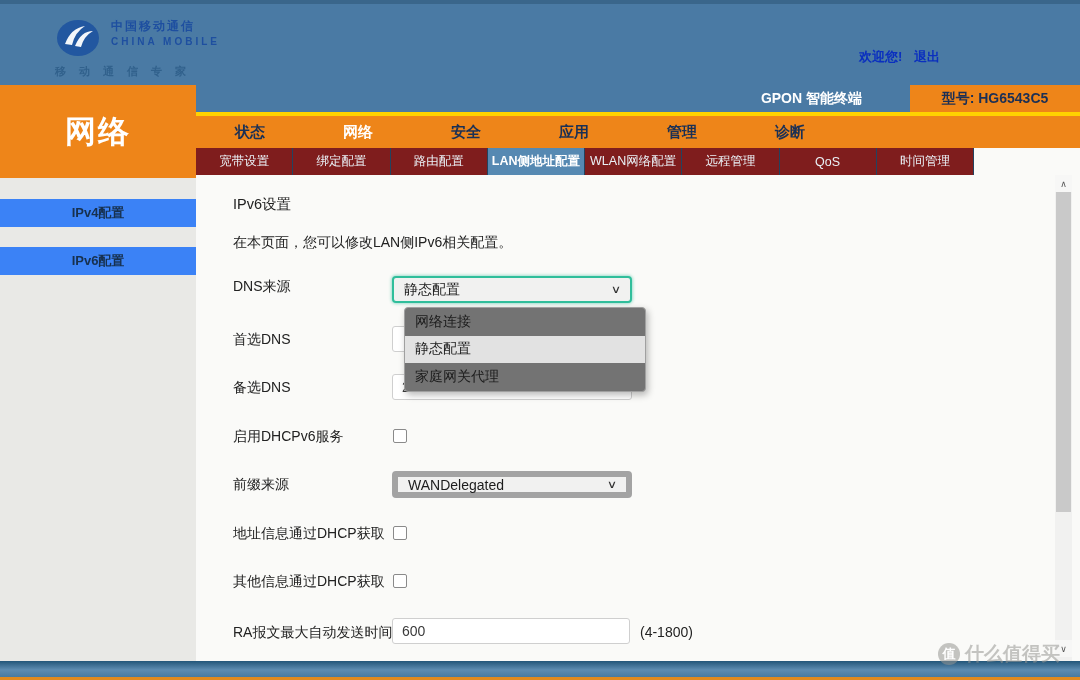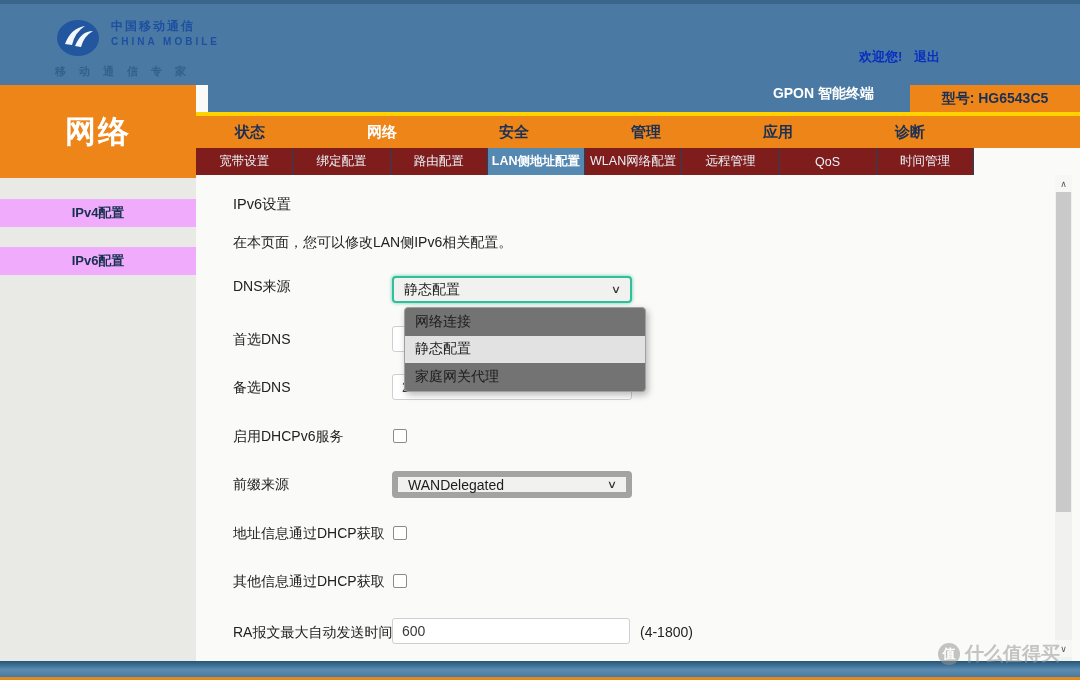--- a/index.html
+++ b/index.html
@@ -14,47 +14,47 @@
   .logo-svg { margin-right:10px; }
   .brand-text .l1 { color:#1E4FA0; font-size:12px; font-weight:bold; letter-spacing:2px; }
   .brand-text .l2 { color:#1E4FA0; font-size:10px; font-weight:bold; letter-spacing:3px; margin-top:1px; }
   .slogan { position:absolute; left:55px; top:60px; color:#31618C; font-size:11px;
             font-weight:bold; letter-spacing:13px; white-space:nowrap; }
   .welcome-area { position:absolute; right:140px; top:44px; font-size:13px; font-weight:bold; color:#0A2FBF; }
   .welcome-area a { color:#0A2FBF; text-decoration:none; margin-left:8px; cursor:pointer; }
 
   
   .gpon-bar { position:absolute; left:196px; top:85px; width:714px; height:27px;
-              background:#4A7AA4; display:flex; align-items:flex-start; justify-content:flex-end;
-              padding-right:48px; color:#FFFFFF; font-size:14px; font-weight:bold;margin-left:12px; }
+              background:#4A7AA4; display:flex; align-items:center; justify-content:flex-end;
+              padding-right:48px; color:#FFFFFF; font-size:14px; font-weight:bold; }
   .model-box { position:absolute; left:910px; top:85px; width:170px; height:27px;
                background:#EE8519; display:flex; align-items:center; justify-content:center;
                color:#1B2F55; font-size:14px; font-weight:bold; }
   .yellow-line { position:absolute; left:196px; top:112px; width:884px; height:4px; background:#FFD200; }
 
   
   .nav { position:absolute; left:196px; top:116px; width:884px; height:32px;
-         background:#EE8519; display:flex;gap:24px; }
+         background:#EE8519; display:flex; }
   .nav-tab { width:108px; height:32px; display:flex; align-items:center; justify-content:center;
              font-size:15px; font-weight:bold; color:#1A3055; cursor:pointer; }
   .nav-tab.active { color:#FFFFFF; }
 
   
   .subnav { position:absolute; left:196px; top:148px; width:778px; height:27px;
             background:#7f1d1d; display:flex; }
   .sub-tab { width:97.25px; height:27px; display:flex; align-items:center; justify-content:center;
              font-size:12.5px; color:#EAF1F6; border-right:1px solid #23435F; cursor:pointer; }
   .sub-tab.active { background:#5689B2; color:#FFFFFF; font-weight:bold; }
 
   
   .sidebar { position:absolute; left:0; top:85px; width:196px; height:577px; background:#E9E9E6; }
   .side-title { position:absolute; left:0; top:0; width:196px; height:93px; background:#EE8519;
                 display:flex; align-items:center; justify-content:center;
                 color:#FFFFFF; font-size:31px; font-weight:bold; letter-spacing:2px; }
-  .side-item { position:absolute; left:0; width:196px; height:28px; background:#f0abfc;
+  .side-item { position:absolute; left:0; width:196px; height:28px; background:#3b82f6;
                display:flex; align-items:center; justify-content:center;
                color:#17304E; font-size:13px; font-weight:bold; cursor:pointer; }
   .side-item.i1 { top:114px; }
   .side-item.i2 { top:162px; }
 
   
   .content { position:absolute; left:196px; top:175px; width:884px; height:487px; background:#FAFAF8; }
   .page-title { position:absolute; left:37px; top:20px; font-size:14.5px; color:#222222; }
   .page-desc  { position:absolute; left:37px; top:59px; font-size:14px; color:#222222; }
   .f-label { position:absolute; left:37px; font-size:14px; color:#222222; white-space:nowrap; }
@@ -126,22 +126,22 @@
 </div>
 <div class="model-box">
   <span>型号: HG6543C5</span>
 </div>
 <div class="yellow-line"></div>
 
 <div class="nav">
   <div class="nav-tab">状态</div>
   <div class="nav-tab active">网络</div>
   <div class="nav-tab">安全</div>
+  <div class="nav-tab">应用</div>
   <div class="nav-tab">管理</div>
-  <div class="nav-tab">应用</div>
   <div class="nav-tab">诊断</div>
 </div>
 
 <div class="subnav">
   <div class="sub-tab">宽带设置</div>
   <div class="sub-tab">绑定配置</div>
   <div class="sub-tab">路由配置</div>
   <div class="sub-tab active">LAN侧地址配置</div>
   <div class="sub-tab">WLAN网络配置</div>
   <div class="sub-tab">远程管理</div>

